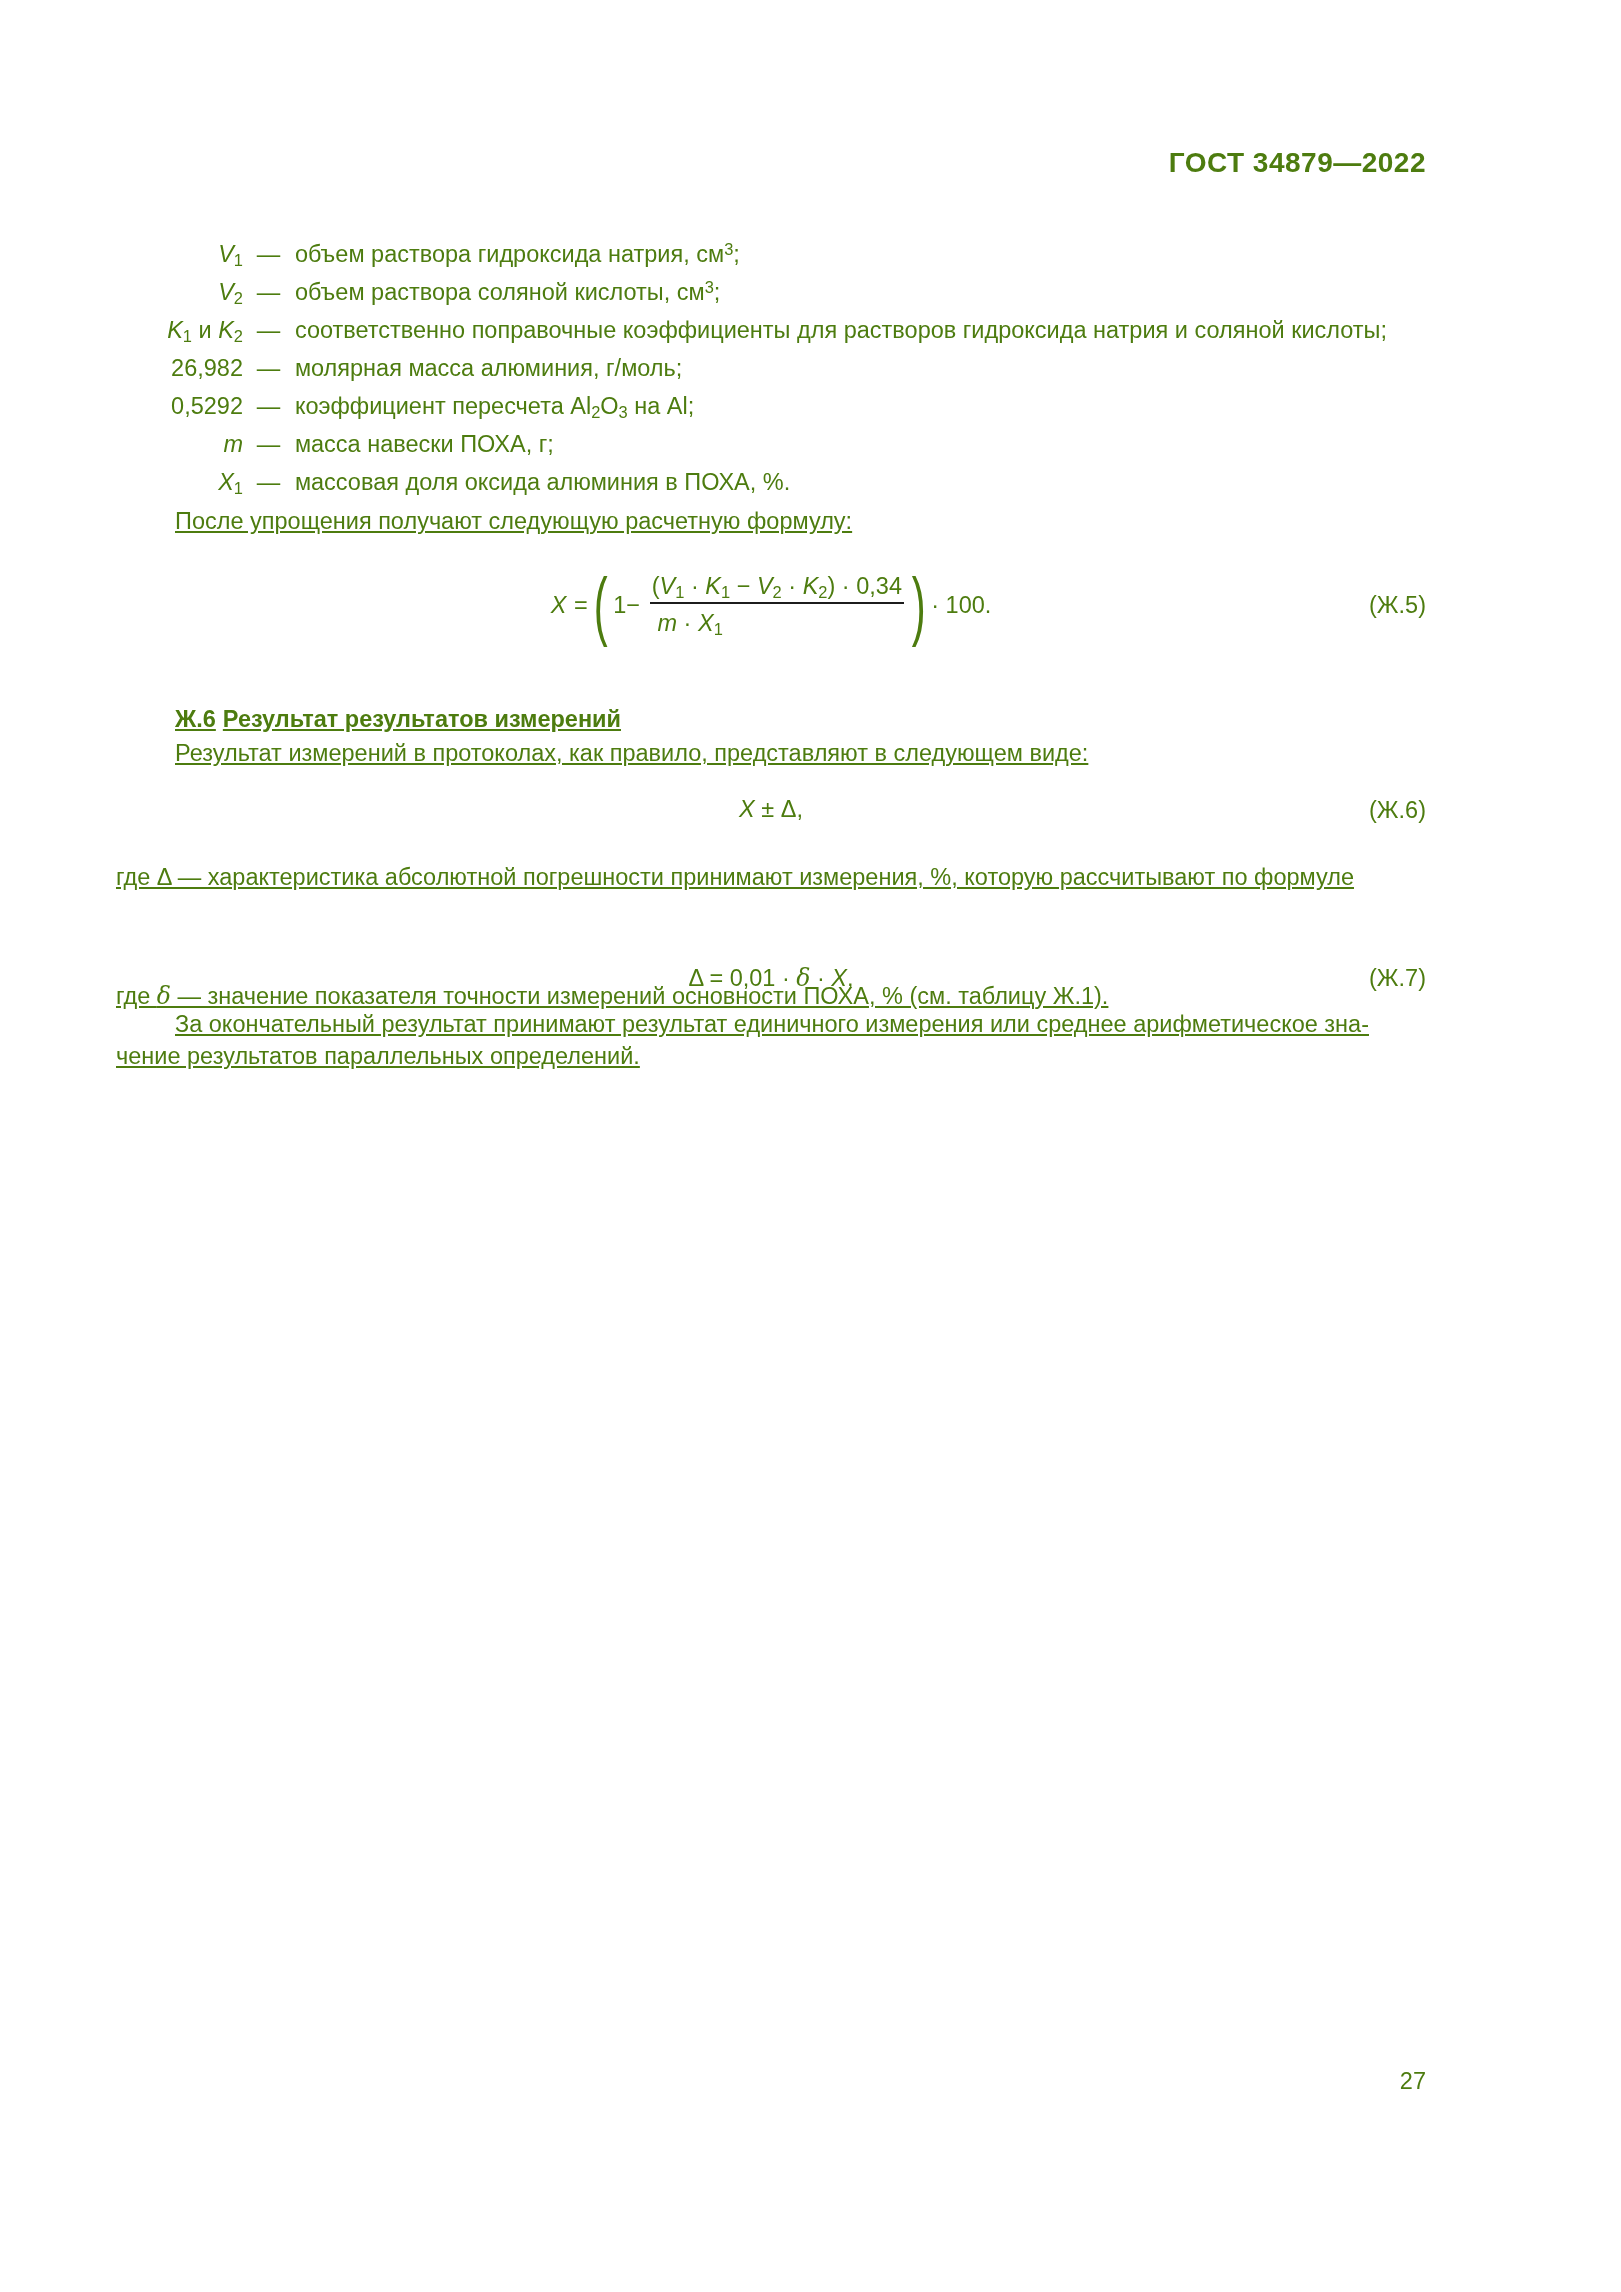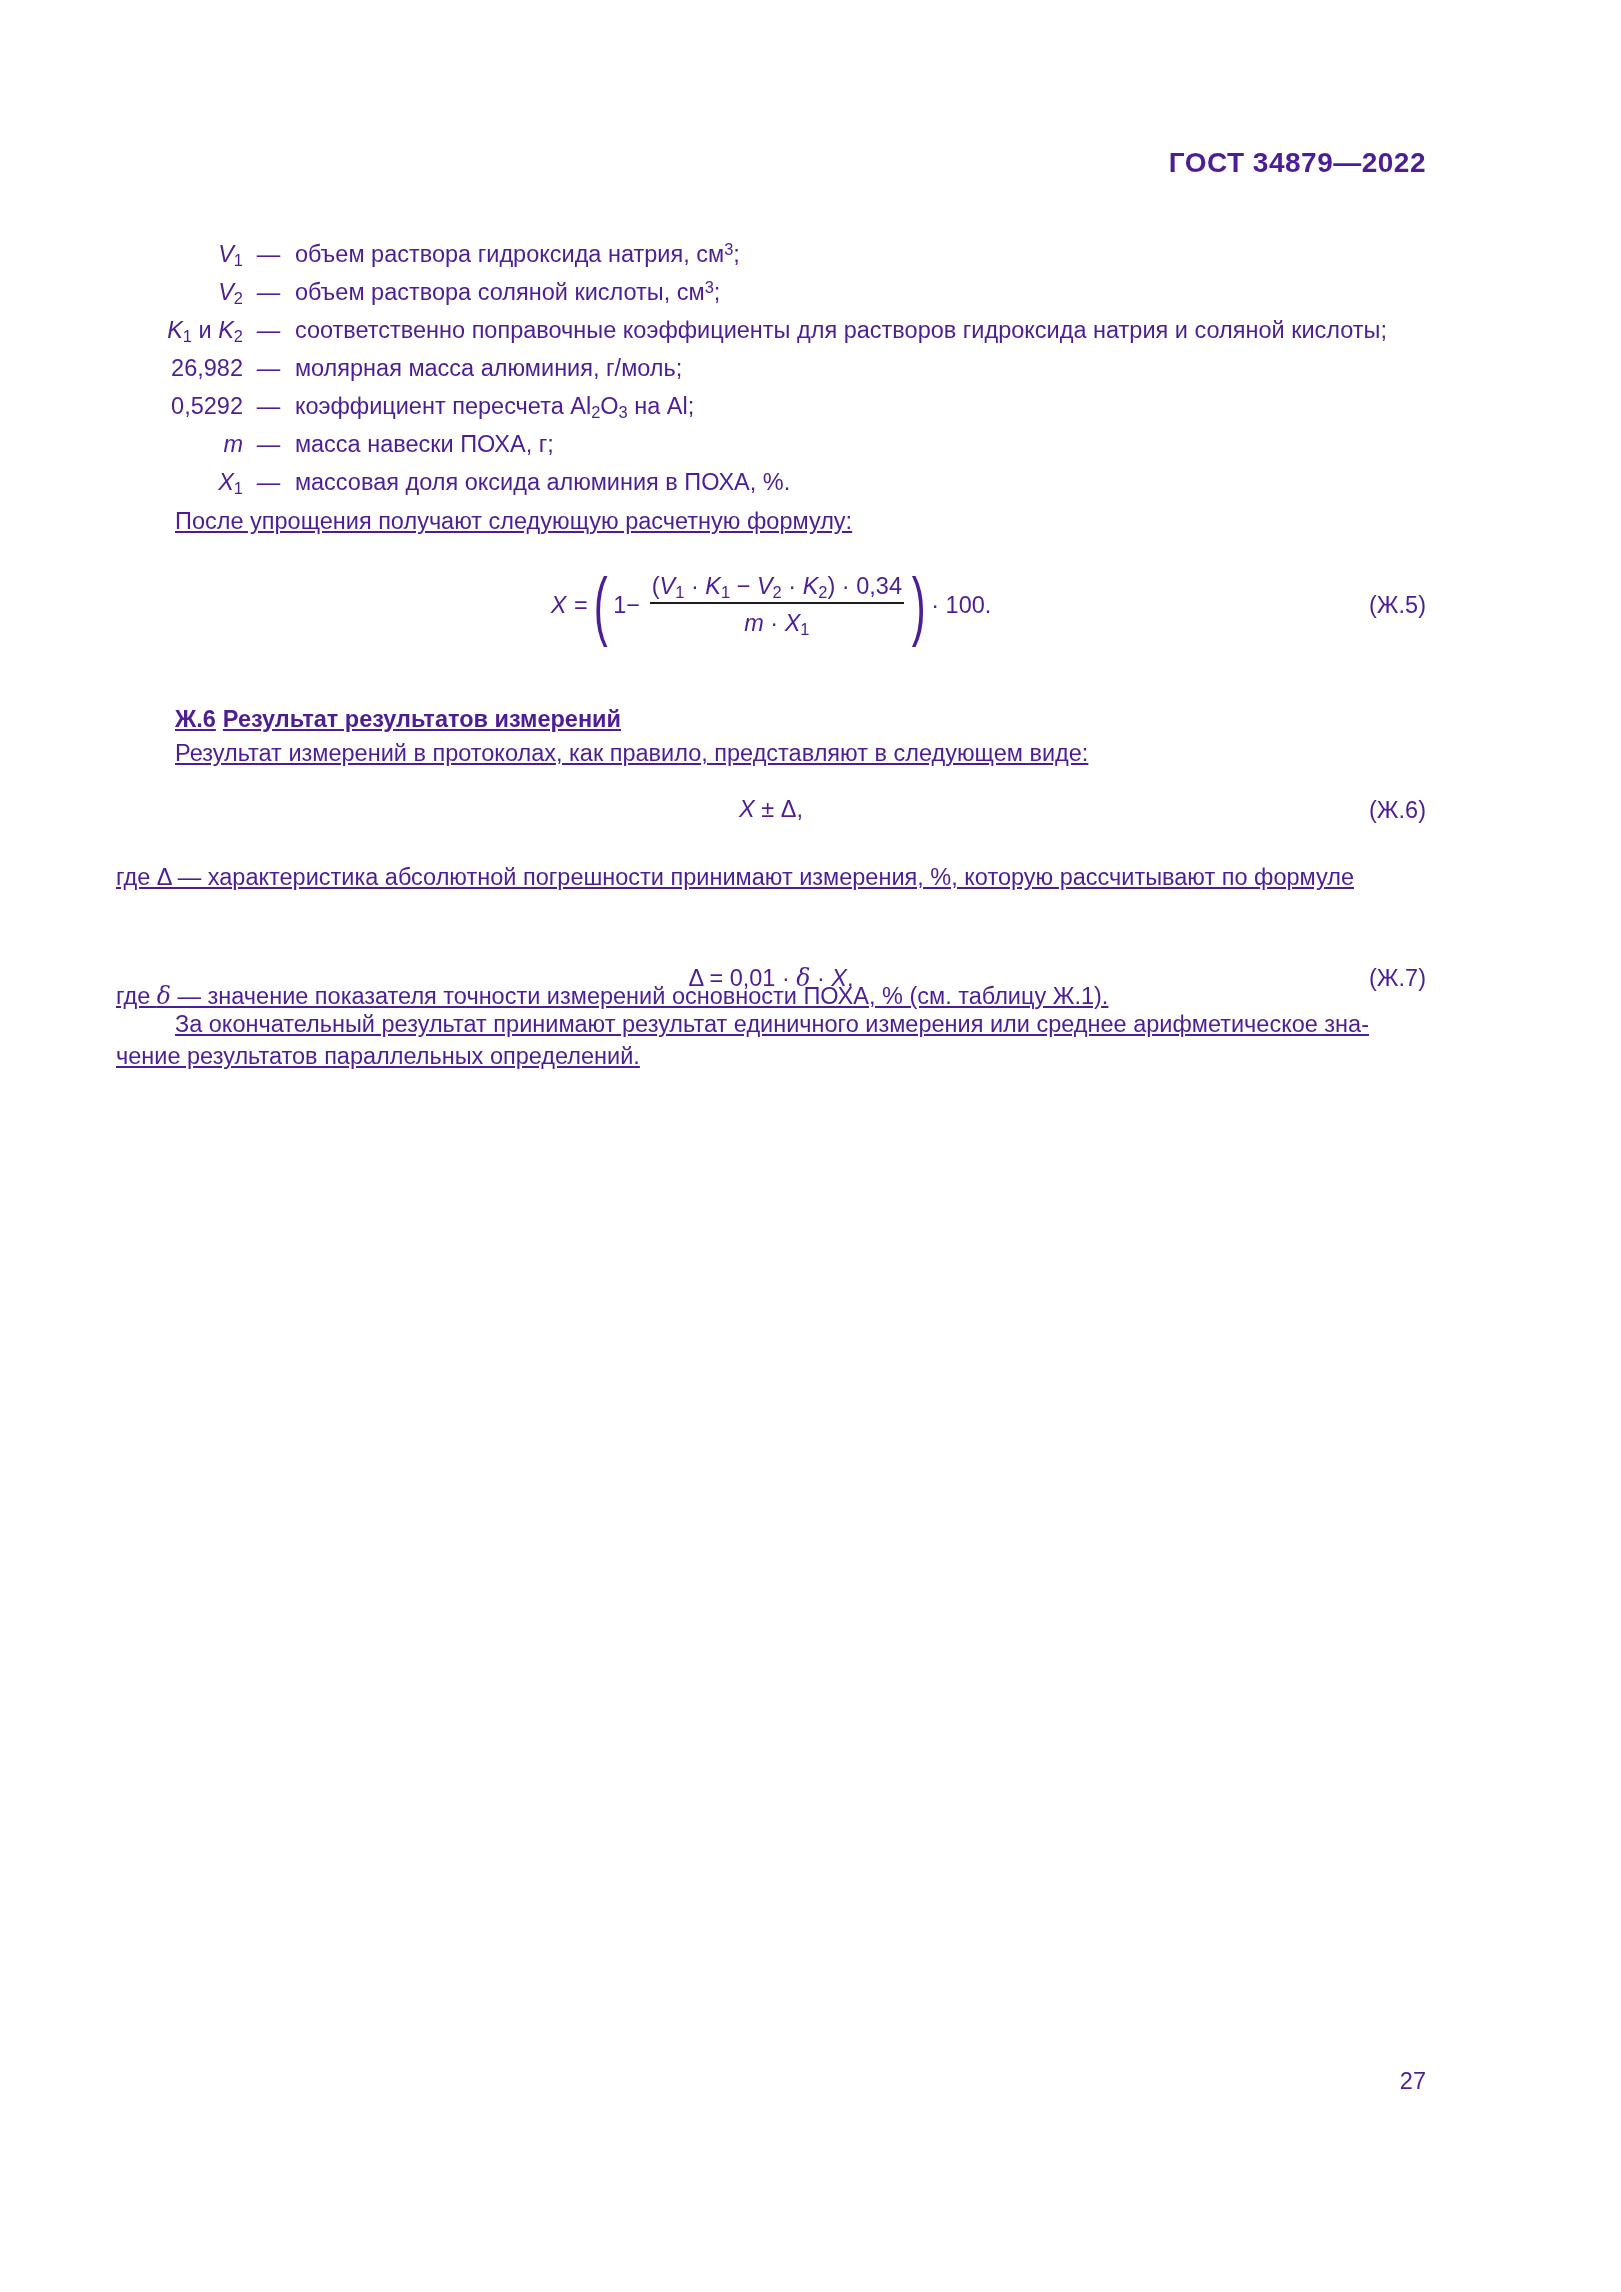--- a/index.html
+++ b/index.html
@@ -7,21 +7,21 @@
     padding: 0;
     background: #ffffff;
   }
   .page {
     position: relative;
     width: 1621px;
     height: 2293px;
     background: #ffffff;
     font-family: "Liberation Sans", sans-serif;
     font-size: 23.5px;
-    color: #4c1d95;
+    color: #4d7c0f;
     overflow: hidden;
   }
   .hdr {
     position: absolute;
     top: 147px;
     right: 195px;
     font-size: 28px;
     font-weight: bold;
     letter-spacing: 0.5px;
     white-space: nowrap;
@@ -105,21 +105,21 @@
     display: inline-flex;
     flex-direction: column;
     align-items: stretch;
     margin: 0 5.9px;
     text-align: center;
   }
   .frac .num { padding: 0 2px 2px; text-align: center; }
   .frac .den {
     border-top: 2.9px solid #1c1c1c;
     padding: 5.9px 7.8px 0;
-    text-align: center;
+    text-align: left;
   }
   .gdelta {
     font-family: "DejaVu Serif", serif;
     font-style: italic;
   }
   .pagenum {
     position: absolute;
     top: 2068px;
     right: 195px;
   }

